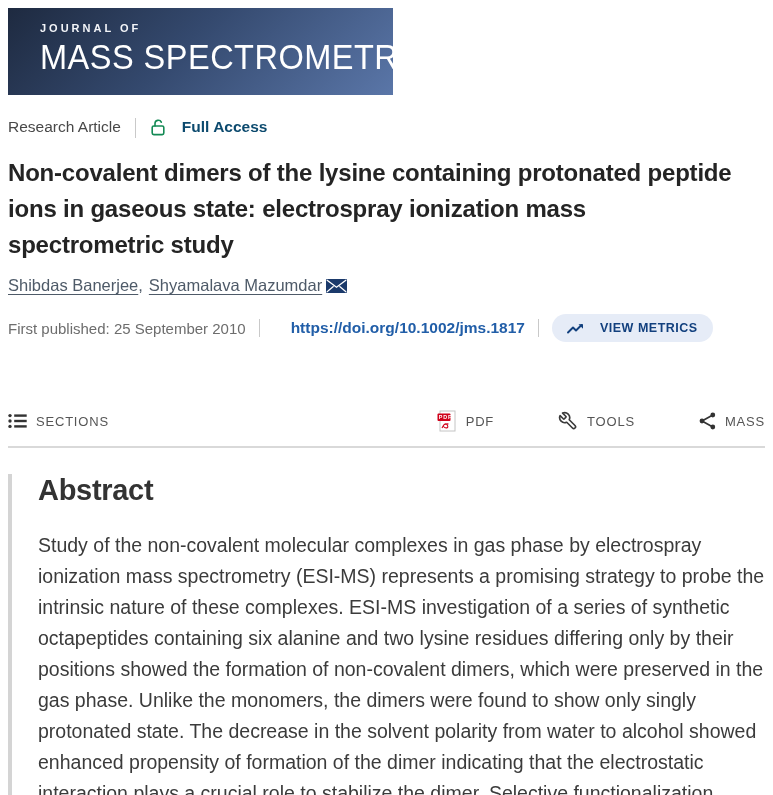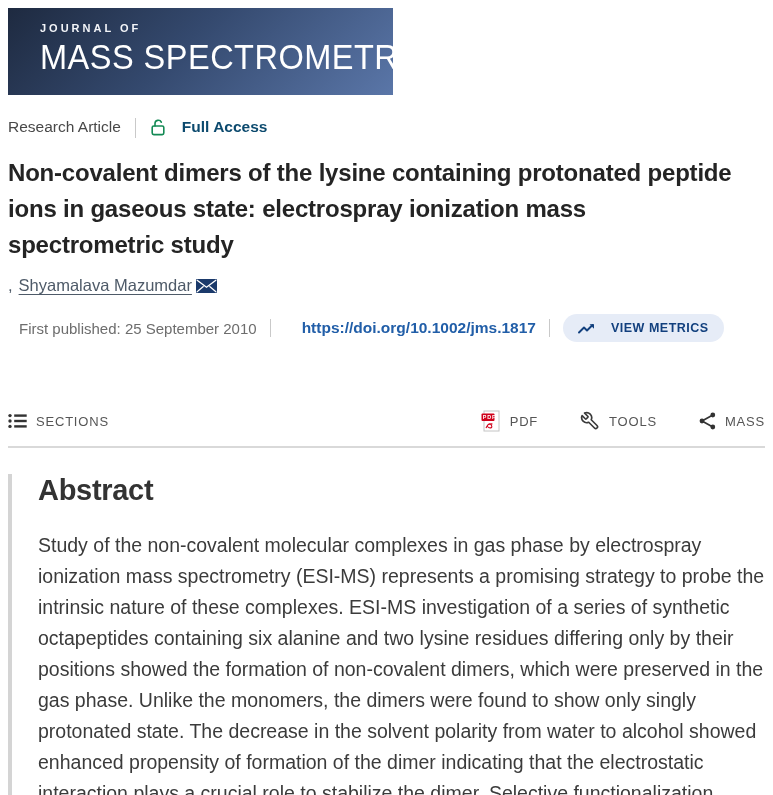--- a/index.html
+++ b/index.html
@@ -73,21 +73,21 @@
   }
   .author-sep { margin-right: 6px; }
   .email-icon { margin-left: 4px; display: inline-flex; cursor: pointer; }
 
   
   .pub-row {
     margin-top: 19px;
     display: flex; align-items: center;
     font-size: 15px;
   }
-  .first-published { color: #6d6d6d; margin-left: 11px; }
+  .first-published { color: #6d6d6d; }
   .pub-divider {
     width: 1px; height: 18px; background: #c9c9c9;
     margin: 0 13px;
   }
   .doi-link {
     color: #215ea8; font-weight: bold; font-size: 15.5px;
     text-decoration: none; cursor: pointer; padding-left: 18px;
   }
   .metrics-pill {
     display: flex; align-items: center; gap: 16px;
@@ -104,21 +104,21 @@
   .toolbar {
     margin-top: 68px;
     display: flex; justify-content: space-between;
   }
   .tool-btn {
     display: flex; align-items: center; gap: 9px;
     color: #555555; font-size: 13px; letter-spacing: 0.8px;
     cursor: pointer; background: none; border: none;
     font-family: "Liberation Sans", sans-serif;
   }
-  .toolbar-right { display: flex; align-items: center; gap: 42px; }
+  .toolbar-right { display: flex; align-items: center; gap: 64px; }
 
   .rule {
     margin-top: 14px;
     height: 2px; background: #d9d9d9; border: none;
   }
 
   
   .abstract-section {
     margin-top: 26px;
     border-left: 4px solid #d4d4d4;
@@ -156,20 +156,21 @@
           <path d="M5 8 V5.6 A3.3 3.3 0 0 1 11.3 4.2" stroke="#148a55" stroke-width="1.6" fill="none" stroke-linecap="round"></path>
         </svg>
       </span>
       <span>Full Access</span>
     </span>
   </div>
 
   <h1 class="article-title">Non-covalent dimers of the lysine containing protonated peptide ions in gaseous state: electrospray ionization mass spectrometric study</h1>
 
   <div class="authors">
+    <a class="author-link">Shibdas Banerjee</a>
       <span class="author-sep">,</span>
     <a class="author-link">Shyamalava Mazumdar</a>
     <span class="email-icon">
       <svg width="21" height="14" viewBox="0 0 21 14">
         <rect x="0" y="0" width="21" height="14" rx="1" fill="#1b3a6b"></rect>
         <path d="M0.8 1 L10.5 8.2 L20.2 1" stroke="#ffffff" stroke-width="1.4" fill="none"></path>
         <path d="M0.8 13 L7.6 7.2 M20.2 13 L13.4 7.2" stroke="#ffffff" stroke-width="1.2" fill="none"></path>
       </svg>
     </span>
   </div>

